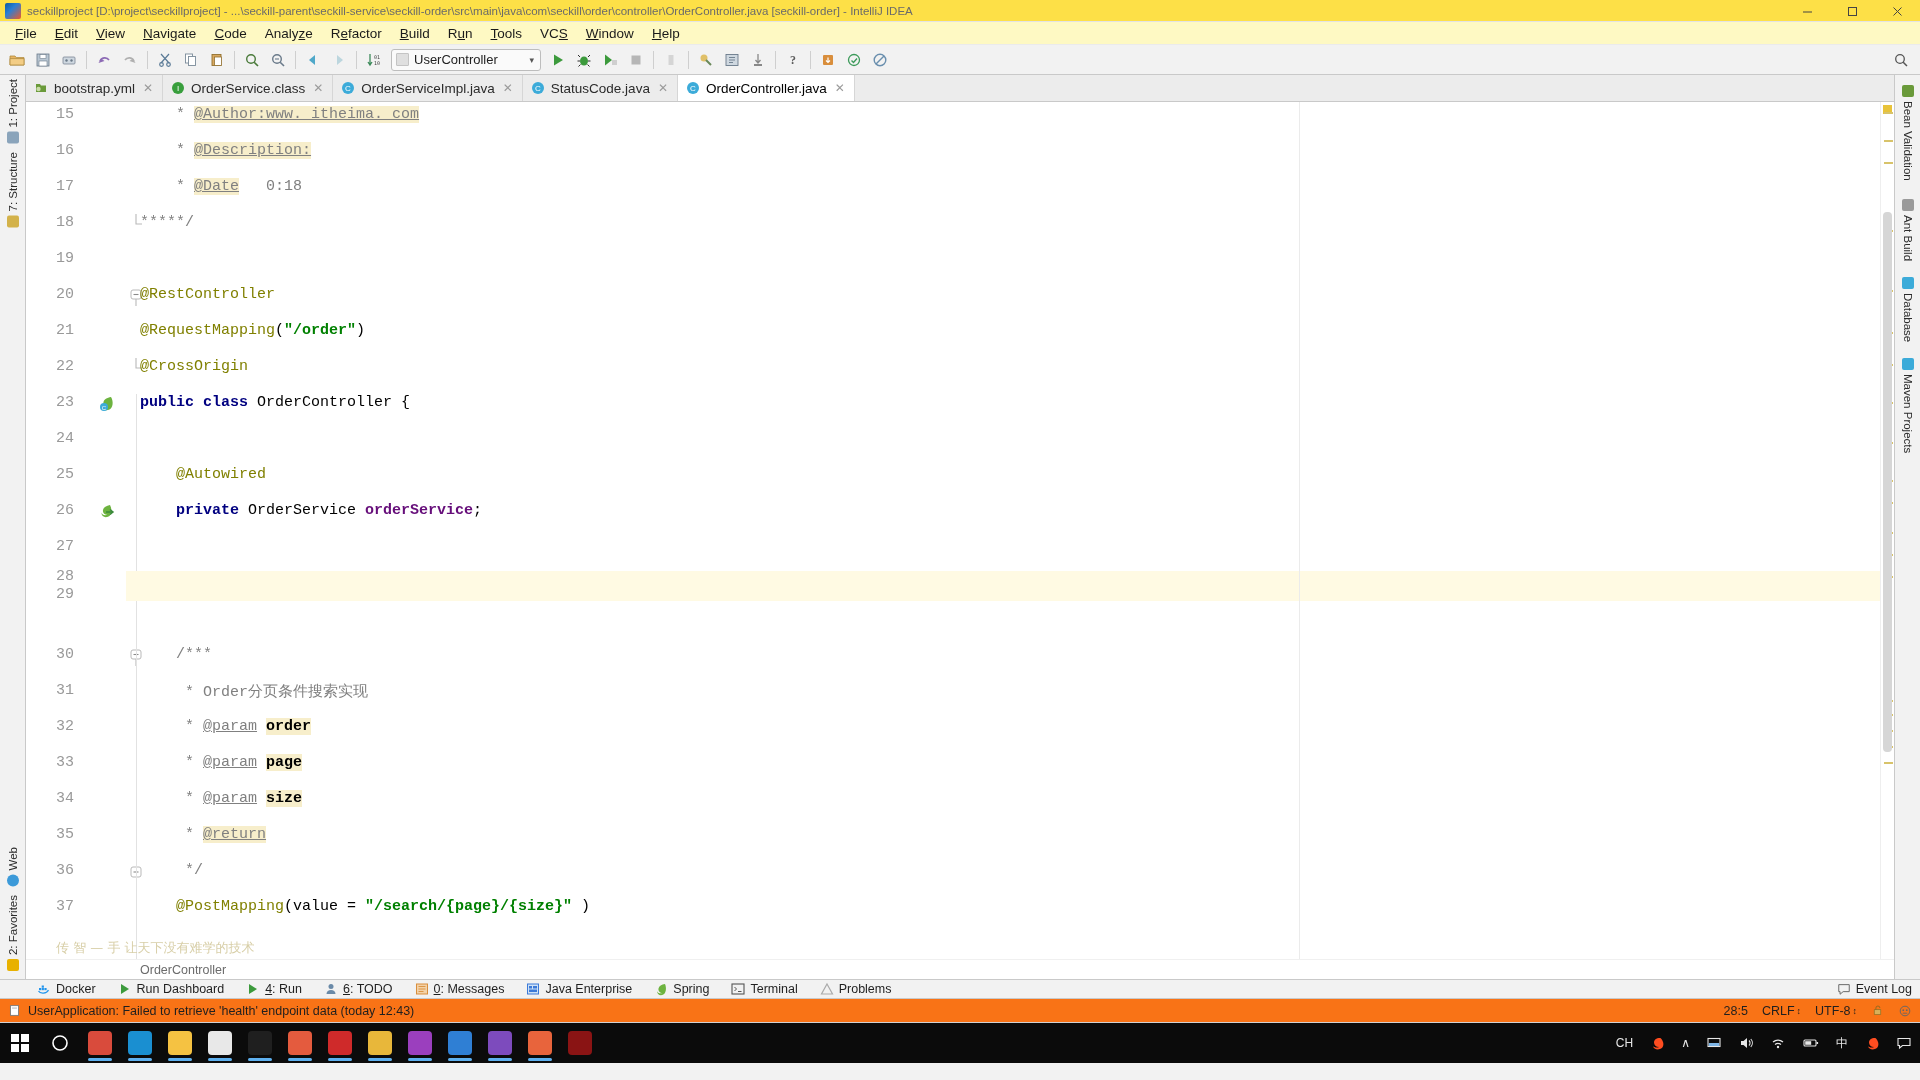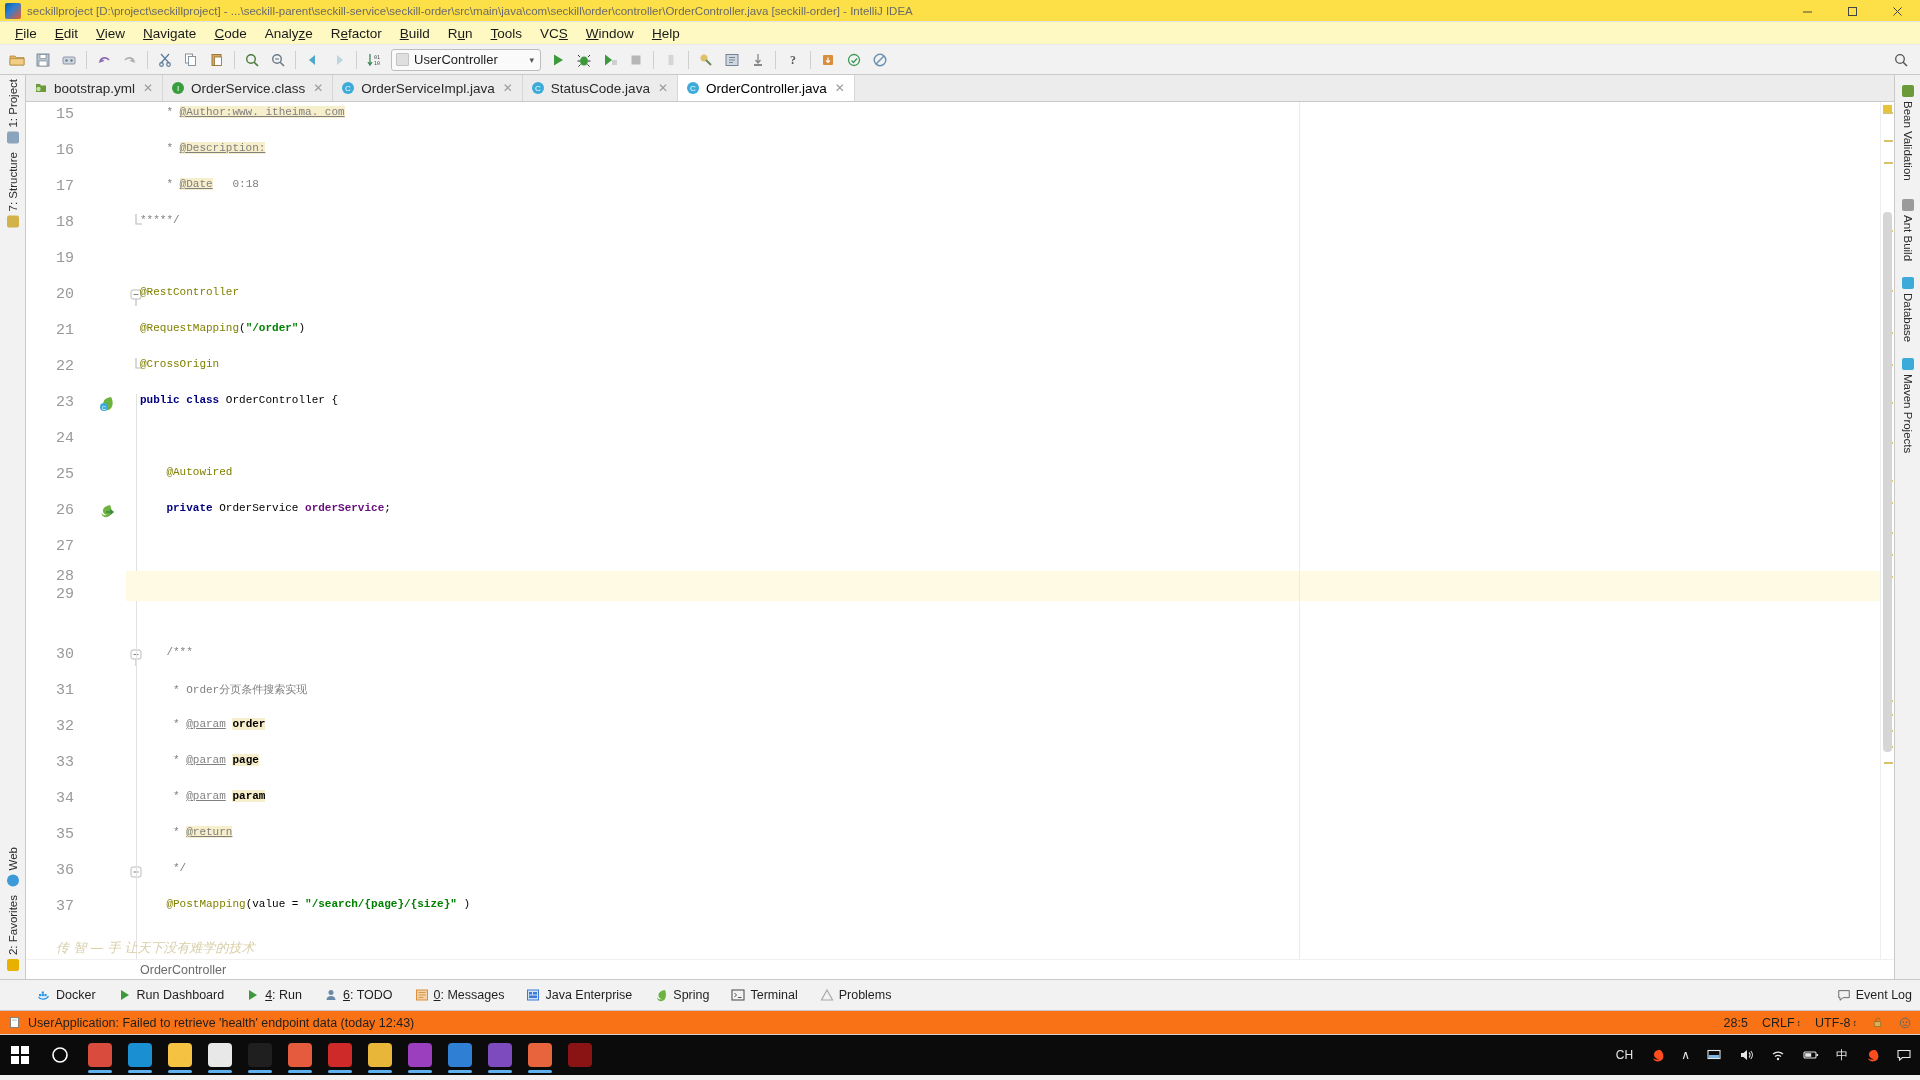--- a/index.html
+++ b/index.html
@@ -145,21 +145,21 @@
     font-family: "Liberation Mono", monospace;
     font-size: 15px; color: #999999; text-align: right;
   }
   #gutter .gicon { position: absolute; left: 72px; width: 18px; height: 18px; }
   #fold-col {
     position: absolute; left: 100px; top: 0; bottom: 0; width: 20px;
   }
   #code {
     flex: 1; position: relative;
     font-family: "Liberation Mono", monospace;
-    font-size: 11px; color: #000;
+    font-size: 15px; color: #000;
     padding-left: 14px;
   }
   .cl { position: absolute; white-space: pre; left: 14px; }
 
   .tok-annot   { color: #808000; }
   .tok-kw      { color: #000080; font-weight: bold; }
   .tok-str     { color: #008000; font-weight: bold; }
   .tok-cmt     { color: #808080; }
   .tok-cmt-tag { color: #808080; text-decoration: underline; }
   .tok-field   { color: #660e7a; font-weight: bold; }
@@ -195,21 +195,21 @@
   
   #breadcrumb {
     height: 20px; background: #ffffff;
     display: flex; align-items: center; padding-left: 114px;
     font-size: 12.5px; color: #6b6b6b;
     border-top: 1px solid #f0f0f0;
   }
 
   
   #twbar {
-    height: 32px; background: #f2f2f2;
+    height: 20px; background: #f2f2f2;
     border-top: 1px solid #c9c9c9; border-bottom: 1px solid #c9c9c9;
     display: flex; align-items: center; padding-left: 26px;
     position: relative;
   }
   .twb {
     display: flex; align-items: center; gap: 5px;
     padding: 0 11px; font-size: 12.5px; color: #1f1f1f; white-space: nowrap;
   }
   .twb u { text-decoration: underline; }
   .twb .ic { width: 14px; height: 14px; flex: 0 0 auto; }
@@ -245,21 +245,21 @@
     content:""; position: absolute; bottom: 2px; left: 8px; right: 8px;
     height: 3px; background: #5eb0ef; border-radius: 2px;
   }
   #tray {
     position: absolute; right: 0; top: 0; height: 40px;
     display: flex; align-items: center; gap: 0;
     color: #e6e6e6; font-size: 12px;
   }
   #tray .ti { padding: 0 8px; display: flex; align-items: center; height: 36px; }
 
-  .wm-chinese { font-family: "DejaVu Sans", sans-serif; font-style: italic; }
+  .wm-chinese { font-family: "DejaVu Sans", sans-serif; }
   #watermark {
     position: absolute; left: 30px; bottom: 2px;
     font-size: 13px; color: #d8cfa8; white-space: nowrap;
     pointer-events: none;
   }
 </style>
 </head>
 <body>
 
 <div id="titlebar">
@@ -619,21 +619,21 @@
           <div class="cl" style="top: 328px;"></div>
           <div class="cl" style="top: 364px;"><span class="tok-annot">    @Autowired</span></div>
           <div class="cl" style="top: 400px;"><span class="tok-kw">    private </span><span class="tok-plain">OrderService </span><span class="tok-field">orderService</span><span class="tok-plain">;</span></div>
           <div class="cl" style="top: 436px;"></div>
           <div class="cl" style="top: 472px;"></div>
           <div class="cl" style="top: 508px;"></div>
           <div class="cl" style="top: 544px;"><span class="tok-cmt">    /***</span></div>
           <div class="cl" style="top: 580px;"><span class="tok-cmt">     * Order分页条件搜索实现</span></div>
           <div class="cl" style="top: 616px;"><span class="tok-cmt">     * </span><span class="tok-cmt-tag">@param</span><span class="tok-cmt"> </span><span class="tok-plain hl-yellow" style="font-weight: bold;">order</span></div>
           <div class="cl" style="top: 652px;"><span class="tok-cmt">     * </span><span class="tok-cmt-tag">@param</span><span class="tok-cmt"> </span><span class="tok-plain hl-yellow" style="font-weight: bold;">page</span></div>
-          <div class="cl" style="top: 688px;"><span class="tok-cmt">     * </span><span class="tok-cmt-tag">@param</span><span class="tok-cmt"> </span><span class="tok-plain hl-yellow" style="font-weight: bold;">param</span></div>
+          <div class="cl" style="top: 688px;"><span class="tok-cmt">     * </span><span class="tok-cmt-tag">@param</span><span class="tok-cmt"> </span><span class="tok-plain hl-yellow" style="font-weight: bold;">size</span></div>
           <div class="cl" style="top: 724px;"><span class="tok-cmt">     * </span><span class="tok-cmt-tag hl-yellow">@return</span></div>
           <div class="cl" style="top: 760px;"><span class="tok-cmt">     */</span></div>
           <div class="cl" style="top: 796px;"><span class="tok-annot">    @PostMapping</span><span class="tok-plain">(value = </span><span class="tok-str">"/search/{page}/{size}"</span><span class="tok-plain"> )</span></div>
         </div>
       <div id="stripe">
         <div class="topbox"></div>
       <div class="mark" style="top: 10px;"></div>
           <div class="mark" style="top: 38px;"></div>
           <div class="mark" style="top: 60px;"></div>
           <div class="mark" style="top: 128px;"></div>

